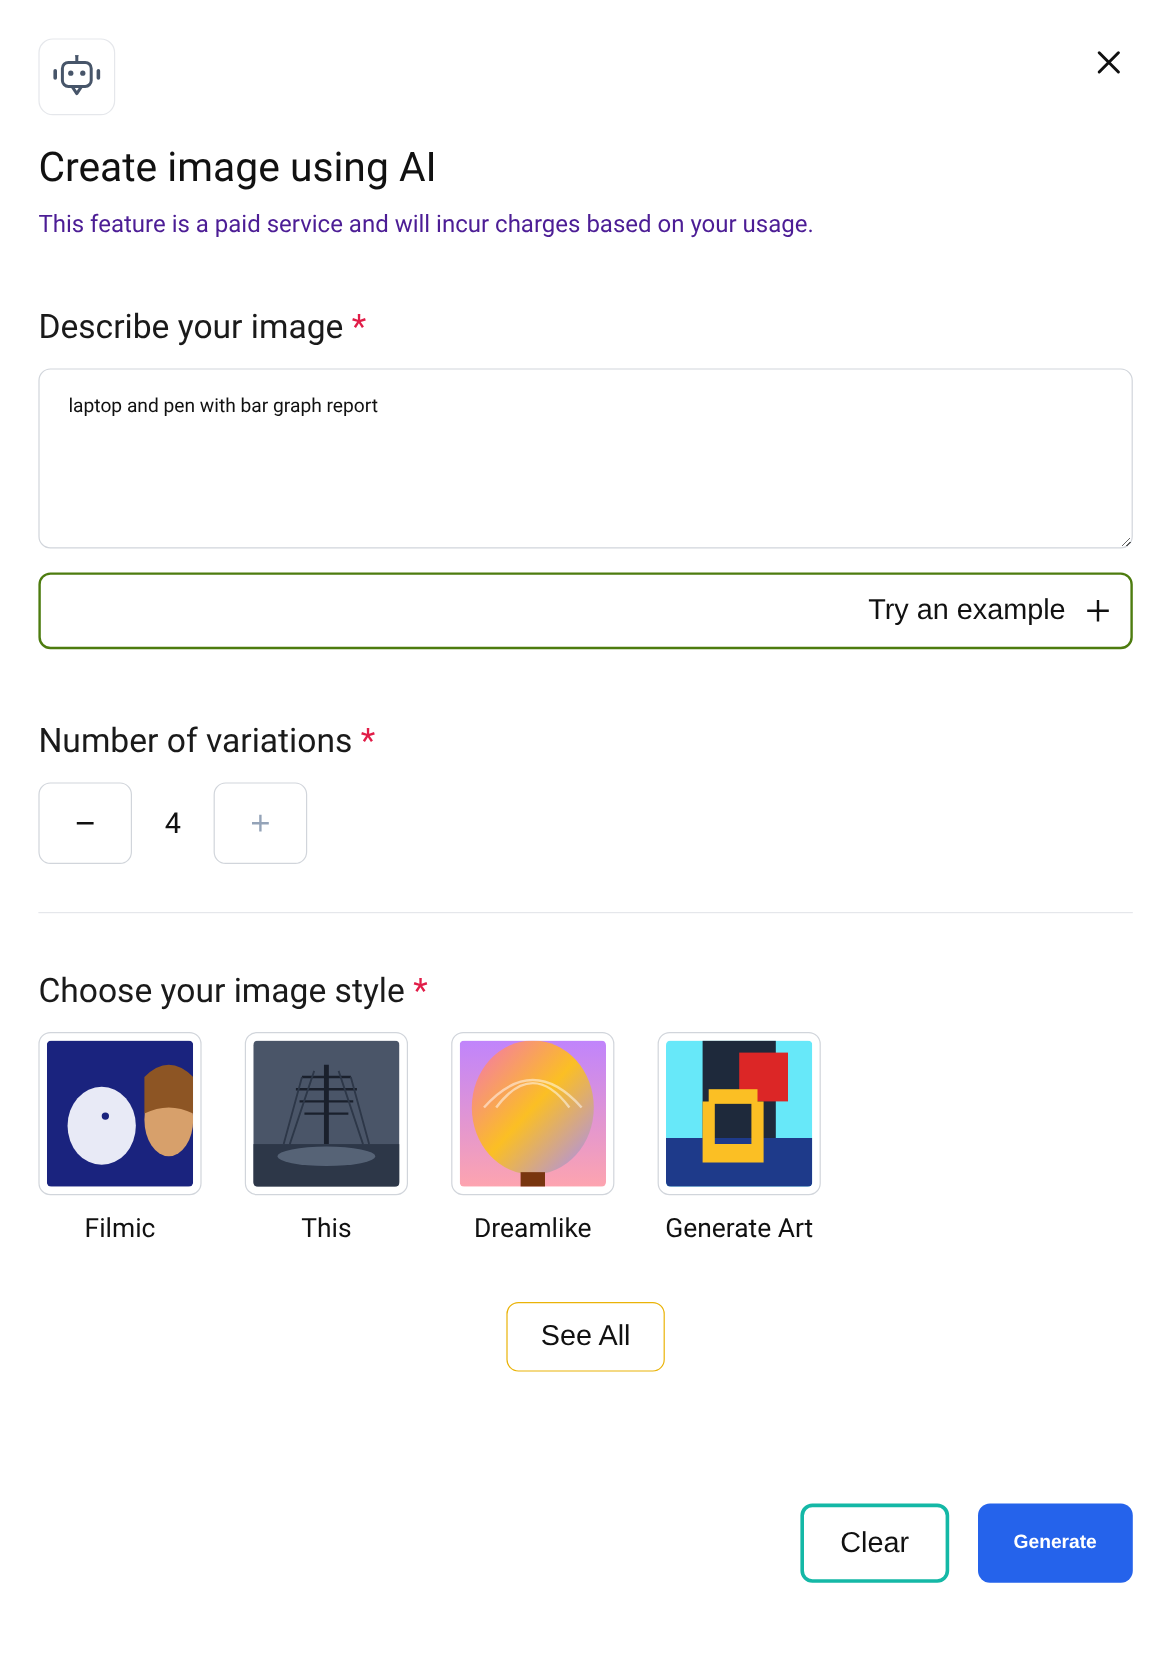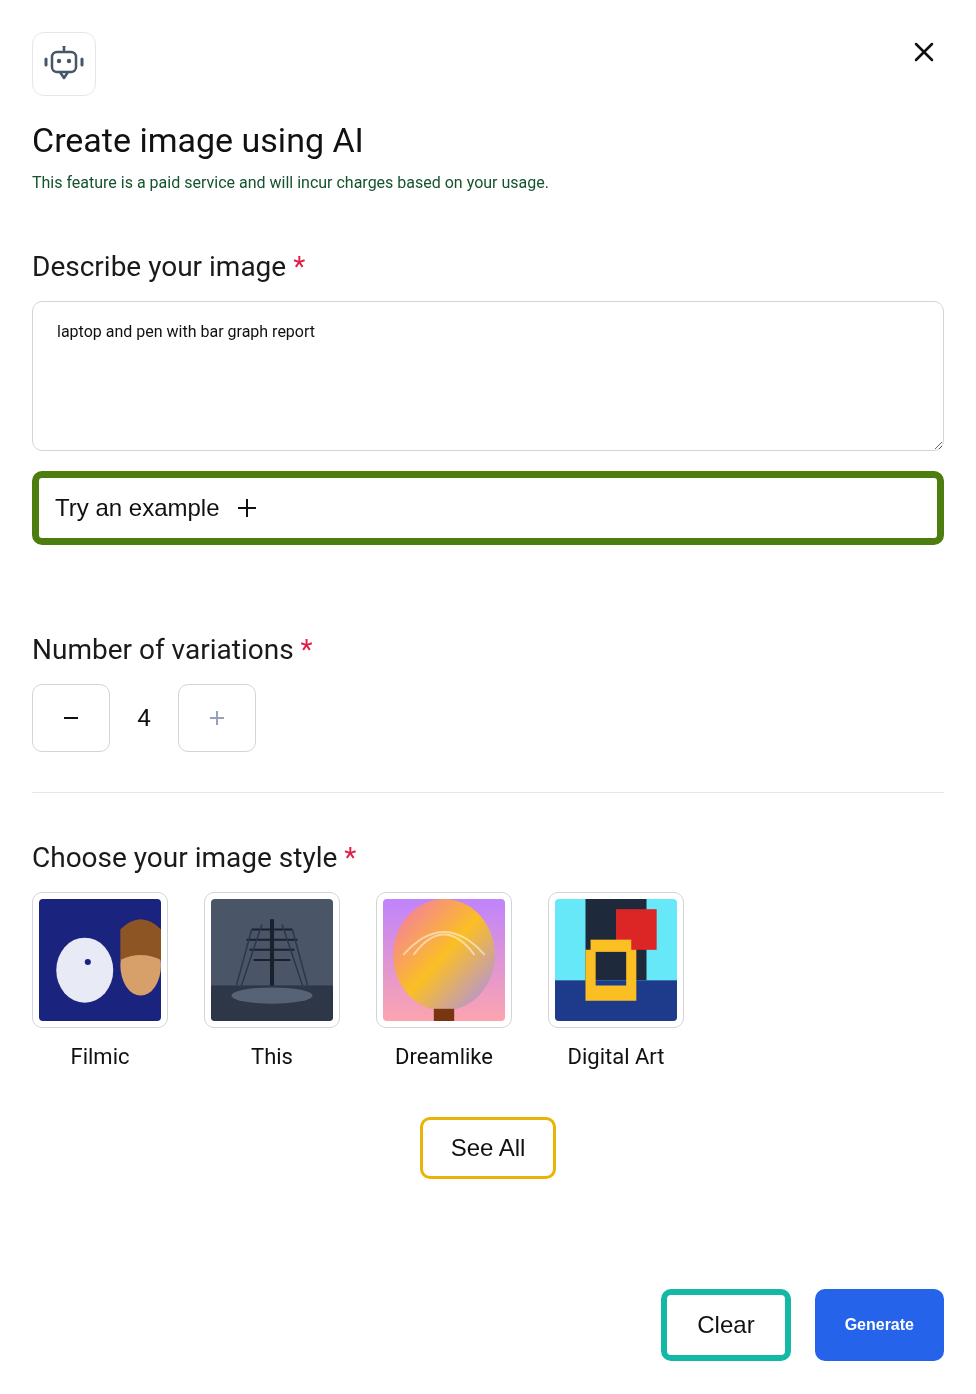--- a/index.html
+++ b/index.html
@@ -33,22 +33,22 @@
       align-items: center;
       justify-content: center;
     }
     .title {
       font-size: 34px;
       font-weight: 400;
       color: #111;
       margin-bottom: 12px;
     }
     .subtitle {
-      font-size: 16px;
-      color: #14532d;
+      font-size: 20px;
+      color: #4c1d95;
       margin-bottom: 56px;
       line-height: 1.4;
     }
     .field-label {
       font-size: 28px;
       color: #1a1a1a;
       margin-bottom: 18px;
       display: block;
     }
     .required {
@@ -61,32 +61,32 @@
       border-radius: 10px;
       padding: 20px 24px;
       font-size: 16px;
       font-family: inherit;
       color: #111;
       resize: vertical;
       margin-bottom: 16px;
     }
     .try-example-btn {
       width: 100%;
-      border: 7px solid #4d7c0f;
+      border: 2px solid #4d7c0f;
       border-radius: 10px;
       background: #fff;
       padding: 16px;
       font-size: 24px;
       color: #111;
       display: flex;
       align-items: center;
-      justify-content: flex-start;
+      justify-content: flex-end;
       gap: 16px;
       cursor: pointer;
-      margin-bottom: 88px;
+      margin-bottom: 60px;
     }
     .stepper-row {
       display: flex;
       align-items: center;
       gap: 24px;
       margin-bottom: 40px;
     }
     .step-btn {
       width: 78px;
       height: 68px;
@@ -142,35 +142,35 @@
       font-size: 22px;
       color: #111;
       text-align: center;
     }
     .see-all-row {
       display: flex;
       justify-content: center;
       margin-bottom: 110px;
     }
     .see-all-btn {
-      border: 3px solid #eab308;
+      border: 1px solid #eab308;
       border-radius: 10px;
       background: #fff;
       padding: 14px 28px;
       font-size: 24px;
       color: #111;
       cursor: pointer;
     }
     .footer-row {
       display: flex;
       justify-content: flex-end;
       gap: 24px;
     }
     .clear-btn {
-      border: 6px solid #14b8a6;
+      border: 3px solid #14b8a6;
       border-radius: 10px;
       background: #fff;
       padding: 16px 30px;
       font-size: 24px;
       color: #111;
       cursor: pointer;
     }
     .generate-btn {
       border: none;
       border-radius: 10px;
@@ -317,21 +317,21 @@
         <svg viewBox="0 0 120 120" width="100%" height="100%">
           <rect width="120" height="120" fill="#67e8f9"></rect>
           <rect x="30" y="0" width="60" height="80" fill="#1e293b"></rect>
           <rect x="60" y="10" width="40" height="40" fill="#dc2626"></rect>
           <rect y="80" width="120" height="40" fill="#1e3a8a"></rect>
           <path d="M 30 50 L 30 100 L 80 100 L 80 50 L 70 50 L 70 85 L 40 85 L 40 50 Z" fill="#fbbf24"></path>
           <rect x="35" y="40" width="40" height="12" fill="#fbbf24"></rect>
         </svg>
       </div>
     </div>
-    <span class="style-label">Digital Art</span>
+    <span class="style-label">Generate Art</span>
   </div>
 
 </div>
 
 <div class="see-all-row">
   <button class="see-all-btn">See All</button>
 </div>
 
 <div class="footer-row">
   <button class="clear-btn">Clear</button>

